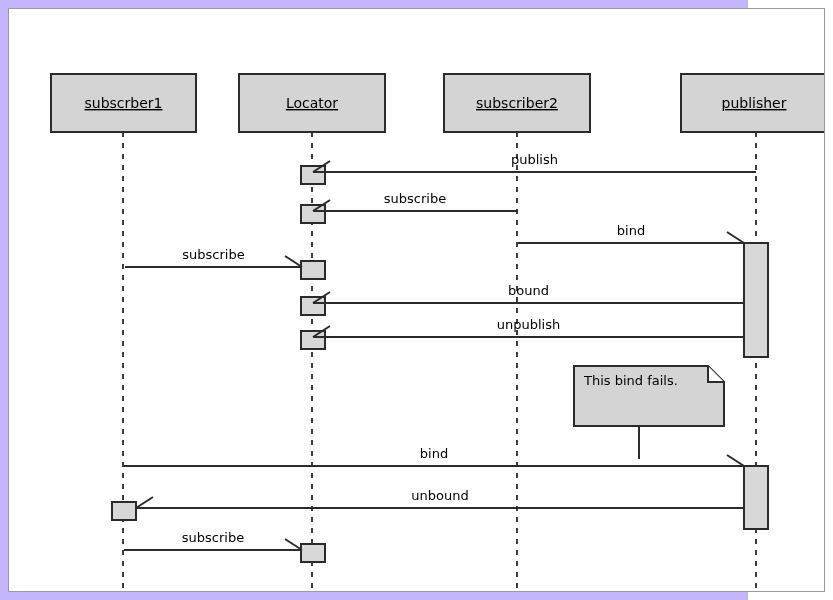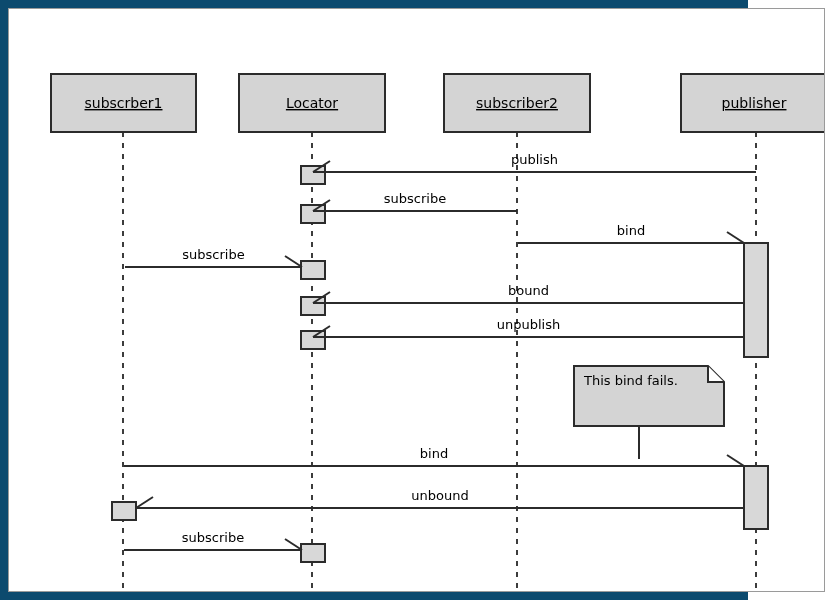--- a/index.html
+++ b/index.html
@@ -10,21 +10,21 @@
   body {
     width: 833px;
     height: 600px;
     font-family: "DejaVu Sans", sans-serif;
     overflow: hidden;
   }
   #diagram-frame {
     position: relative;
     width: 748px;
     height: 600px;
-    background: #0c4a6e;
+    background: #c4b5fd;
     box-sizing: border-box;
   }
   #canvas-area {
     position: absolute;
     left: 8px;
     top: 8px;
     width: 817px;
     height: 584px;
     background: #ffffff;
     border: 1px solid #9a9a9a;

